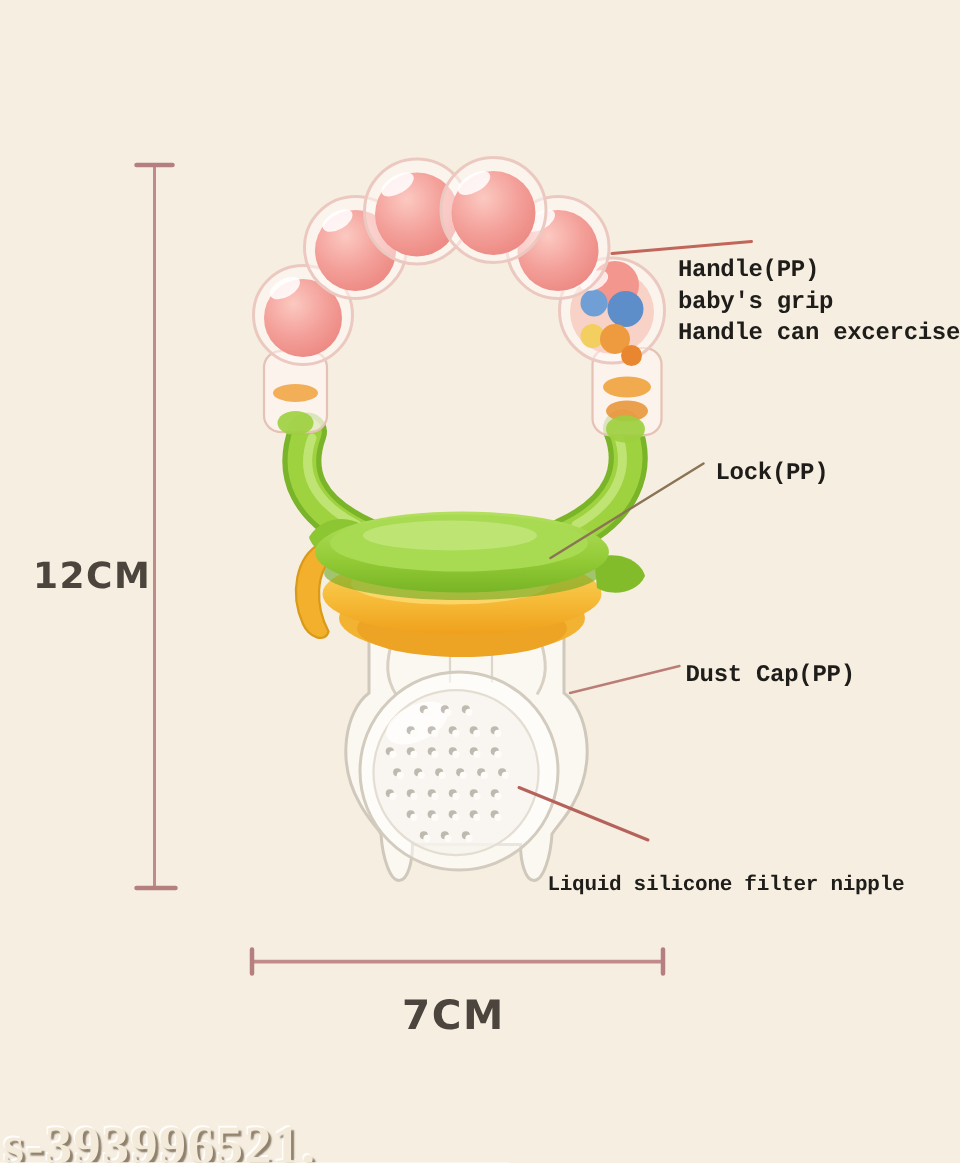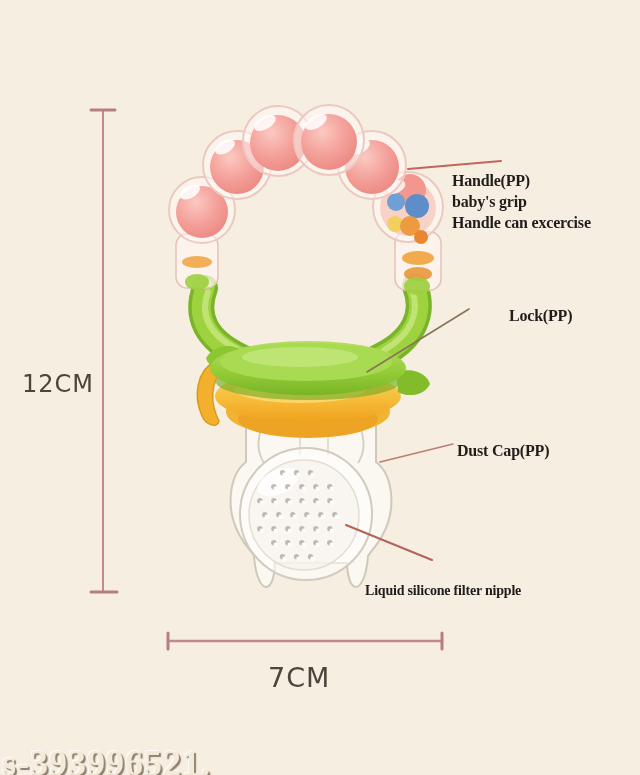--- a/index.html
+++ b/index.html
@@ -6,39 +6,39 @@
   #stage{
     position:relative;
     width:640px;height:775px;
     background:#f6eee1;
     overflow:hidden;
     font-family:"Liberation Sans",sans-serif;
   }
   #art{position:absolute;left:0;top:0;}
   .label{
     position:absolute;
-    font-family:Liberation Serif, serif;
+    font-family:Liberation Mono, monospace;
     font-weight:700;
     font-size:16px;
     line-height:21px;
     color:#1f1d1a;
     letter-spacing:-0.2px;
     white-space:nowrap;
   }
   .dim{
     position:absolute;
     font-family:"DejaVu Sans",sans-serif;
-    font-weight:400;
+    font-weight:700;
     color:#4b453d;
     white-space:nowrap;
   }
   #dim-height-label{left:22px;top:370px;font-size:24px;letter-spacing:1px;}
   #dim-width-label{left:268px;top:662px;font-size:27px;letter-spacing:1px;}
   #handle-label{left:452px;top:170px;}
-  #lock-label{left:477px;top:305px;margin-left:32px;}
+  #lock-label{left:477px;top:305px;}
   #dustcap-label{left:457px;top:440px;}
   #nipple-label{left:365px;top:580px;font-size:14px;}
   #watermark{
     position:absolute;left:2px;top:742px;
     font-family:"Liberation Serif",serif;
     font-weight:700;
     font-size:36px;
     letter-spacing:1px;
     color:#f3ead9;
     text-shadow:2px 2px 1px rgba(108,92,70,0.75), -1px -1px 0 rgba(255,255,255,0.85);

